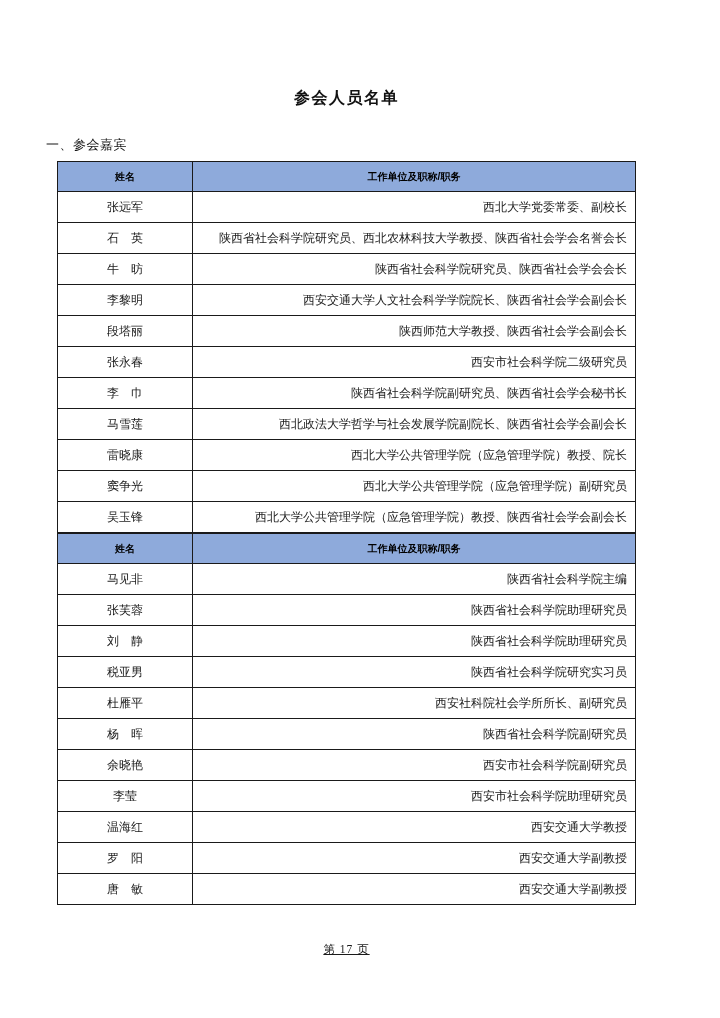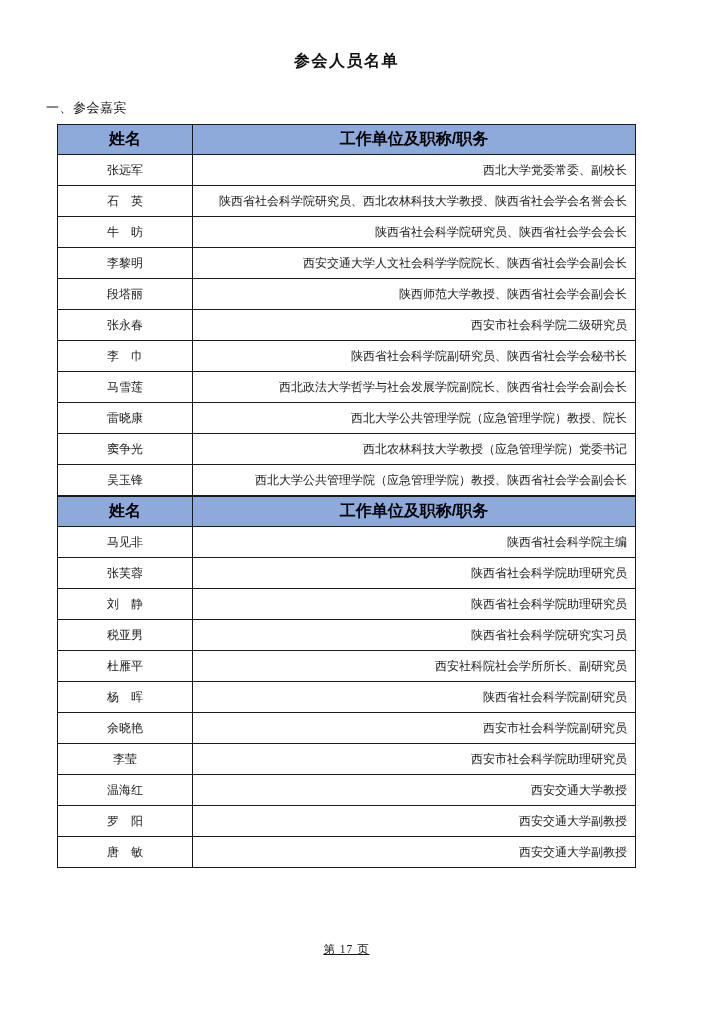--- a/index.html
+++ b/index.html
@@ -6,21 +6,21 @@
     margin: 0;
     padding: 0;
     background: #ffffff;
   }
   .page {
     position: relative;
     width: 720px;
     height: 1018px;
     background: #ffffff;
     box-sizing: border-box;
-    padding-top: 51px;
+    padding-top: 88px;
     font-family: "Liberation Serif", serif;
     color: #1a1a1a;
     overflow: hidden;
   }
   .title {
     margin: 0 0 0 57px;
     width: 579px;
     text-align: center;
     font-family: "Liberation Sans", sans-serif;
     font-weight: bold;
@@ -48,21 +48,21 @@
     border: 1.5px solid #1a1a1a;
   }
   table.roster th, table.roster td {
     border: 1px solid #1a1a1a;
   }
   table.roster thead th {
     background: #8EAADB;
     height: 27px;
     font-family: "Liberation Sans", sans-serif;
     font-weight: bold;
-    font-size: 16px;
+    font-size: 10px;
     text-align: center;
     vertical-align: middle;
     color: #000000;
     border-top: 1.5px solid #1a1a1a;
     border-bottom: 1.5px solid #1a1a1a;
   }
   table.roster col.c-name { width: 135px; }
   table.roster td {
     height: 28px;
     font-size: 12px;
@@ -136,21 +136,21 @@
           <tr>
             <td class="name-cell">马雪莲</td>
             <td class="desc-cell">西北政法大学哲学与社会发展学院副院长、陕西省社会学会副会长</td>
           </tr>
           <tr>
             <td class="name-cell">雷晓康</td>
             <td class="desc-cell">西北大学公共管理学院（应急管理学院）教授、院长</td>
           </tr>
           <tr>
             <td class="name-cell">窦争光</td>
-            <td class="desc-cell">西北农林科技大学教授（应急管理学院）党委书记</td>
+            <td class="desc-cell">西北大学公共管理学院（应急管理学院）副研究员</td>
           </tr>
           <tr>
             <td class="name-cell">吴玉锋</td>
             <td class="desc-cell">西北大学公共管理学院（应急管理学院）教授、陕西省社会学会副会长</td>
           </tr>
         </tbody>
     </table>
   </div>
 
   <div class="section">

